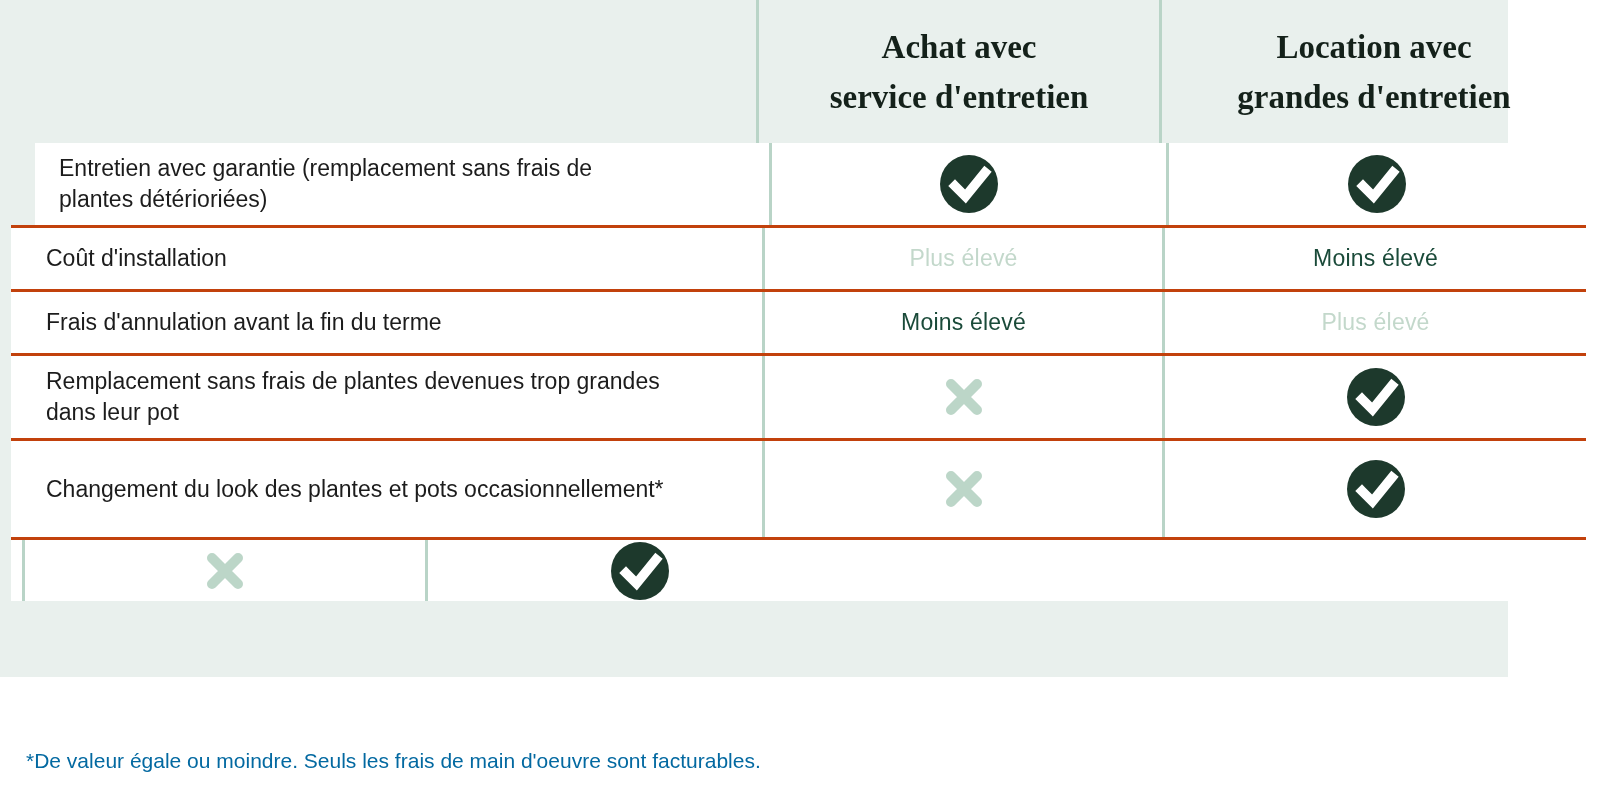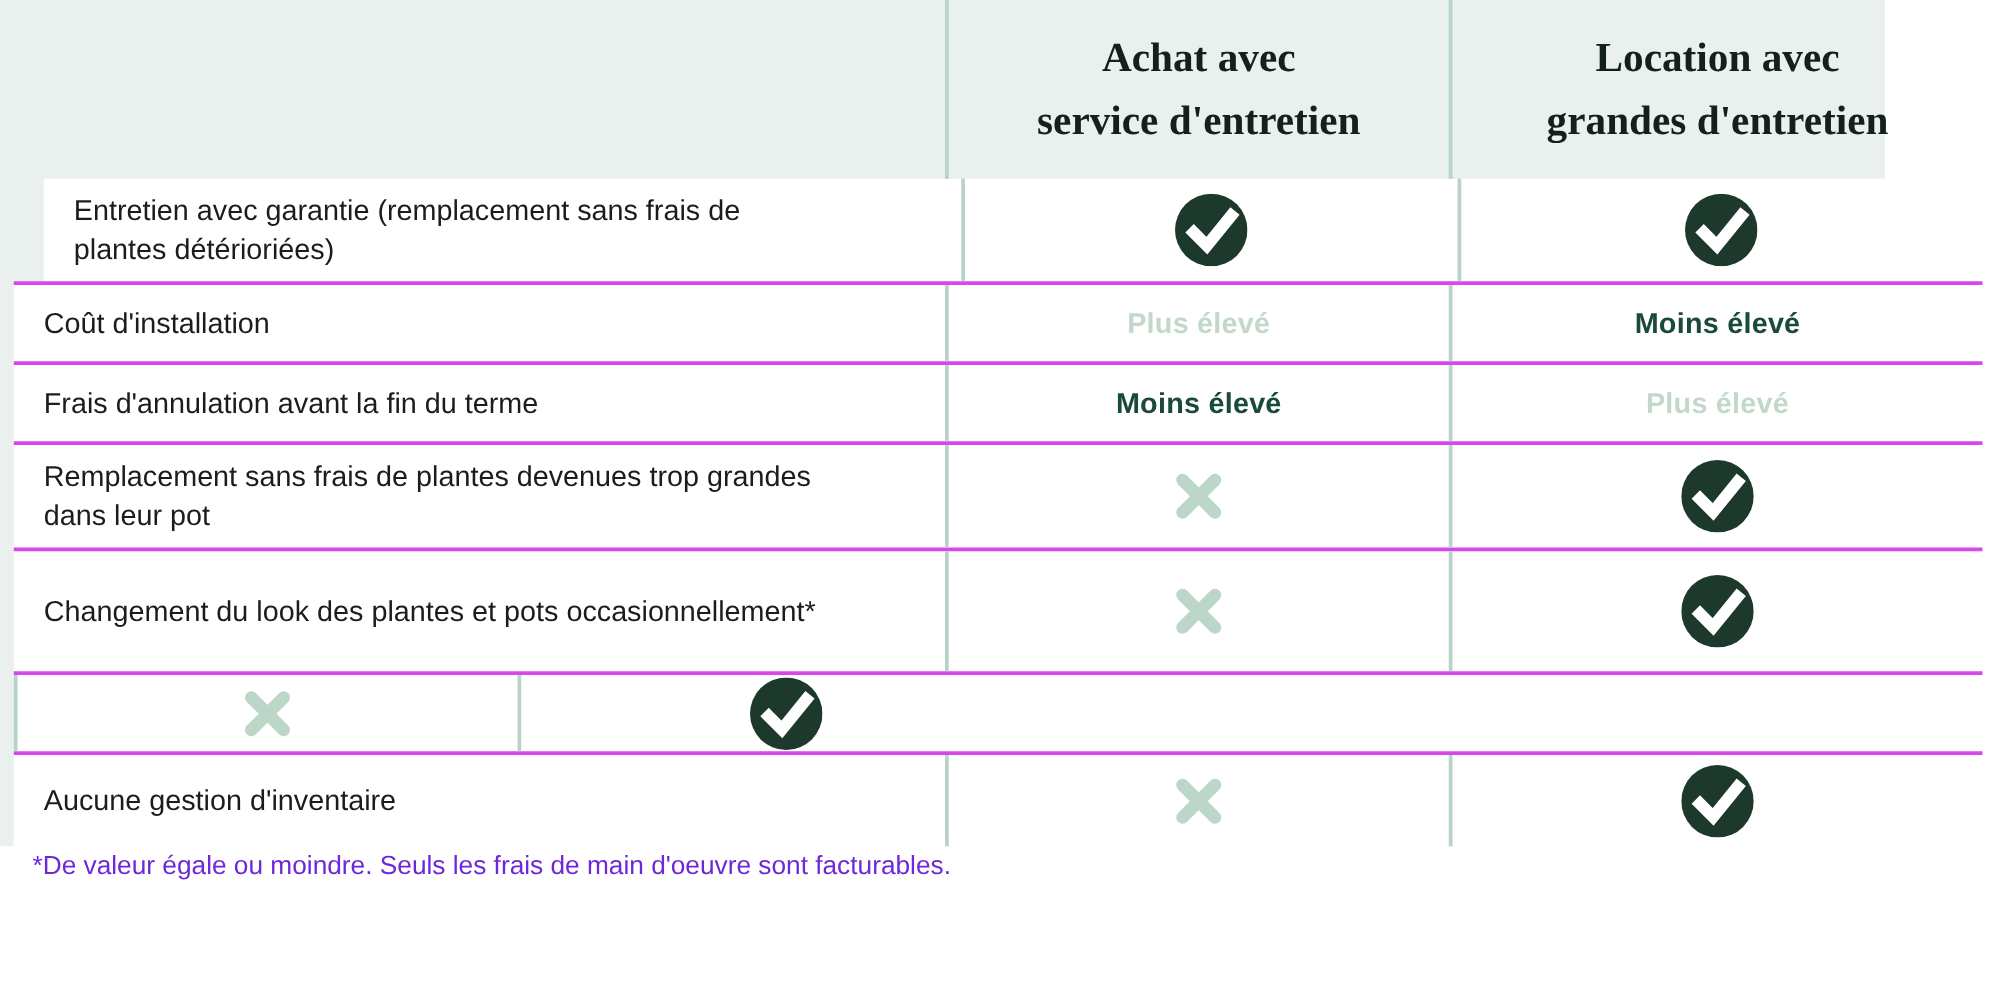--- a/index.html
+++ b/index.html
@@ -36,32 +36,33 @@
   .col-location { width:427px; }
   .header-cell {
     font-family:"Liberation Serif","DejaVu Serif",serif;
     font-weight:700;
     font-size:33px; line-height:50px;
     color:#14211a;
     text-align:center;
     white-space:pre-line;
   }
   #rows .row { background:#ffffff; min-height:64px; }
-  #rows .row + .row { border-top:3px solid #d946ef; }
+  #rows .row + .row { border-top:3px solid #c2410c;padding-left:11px; }
   #rows .row:nth-child(1) { min-height:71px;margin-left:24px; }
   #rows .row:nth-child(5) { min-height:99px; }
   #rows .row:nth-child(7) { min-height:76px; }
-  .val { font-weight:700; font-size:23px; letter-spacing:.2px; }
+  .val { font-weight:400; font-size:23px; letter-spacing:.2px; }
   .val.muted  { color:#c3d8cb; }
   .val.strong { color:#1a4a39; }
   .icon-check, .icon-cross { display:block; }
   .footnote {
+    margin-top:68px;
     padding-left:26px;
     font-size:21px; line-height:31px;
-    color:#6d28d9;
+    color:#0369a1;
   }
 </style>
 </head>
 <body>
 
 <div class="band">
   <div class="table">
     <div class="header-row">
       <div class="label-cell"></div>
       <div class="value-cell col-achat header-cell">Achat avec
@@ -139,31 +140,17 @@
               <path d="M10 10 L36 36 M36 10 L10 36" fill="none" stroke="#bcd6c8" stroke-width="10" stroke-linecap="round"></path>
             </svg>
           </div>
           <div class="value-cell col-location">
             <svg class="icon-check" width="58" height="58" viewBox="0 0 58 58">
               <circle cx="29" cy="29" r="29" fill="#1d392c"></circle>
               <path d="M15 31 L25.5 41.5 L45 17.5" fill="none" stroke="#ffffff" stroke-width="9.5" stroke-linecap="square" stroke-linejoin="miter"></path>
             </svg>
           </div>
         </div>
-        <div class="row">
-          <div class="label-cell">Aucune gestion d'inventaire</div>
-          <div class="value-cell col-achat">
-            <svg class="icon-cross" width="46" height="46" viewBox="0 0 46 46">
-              <path d="M10 10 L36 36 M36 10 L10 36" fill="none" stroke="#bcd6c8" stroke-width="10" stroke-linecap="round"></path>
-            </svg>
-          </div>
-          <div class="value-cell col-location">
-            <svg class="icon-check" width="58" height="58" viewBox="0 0 58 58">
-              <circle cx="29" cy="29" r="29" fill="#1d392c"></circle>
-              <path d="M15 31 L25.5 41.5 L45 17.5" fill="none" stroke="#ffffff" stroke-width="9.5" stroke-linecap="square" stroke-linejoin="miter"></path>
-            </svg>
-          </div>
-        </div>
       </div>
   </div>
 </div>
 
 <div class="footnote">*De valeur égale ou moindre. Seuls les frais de main d'oeuvre sont facturables.</div>
 
 </body></html>

